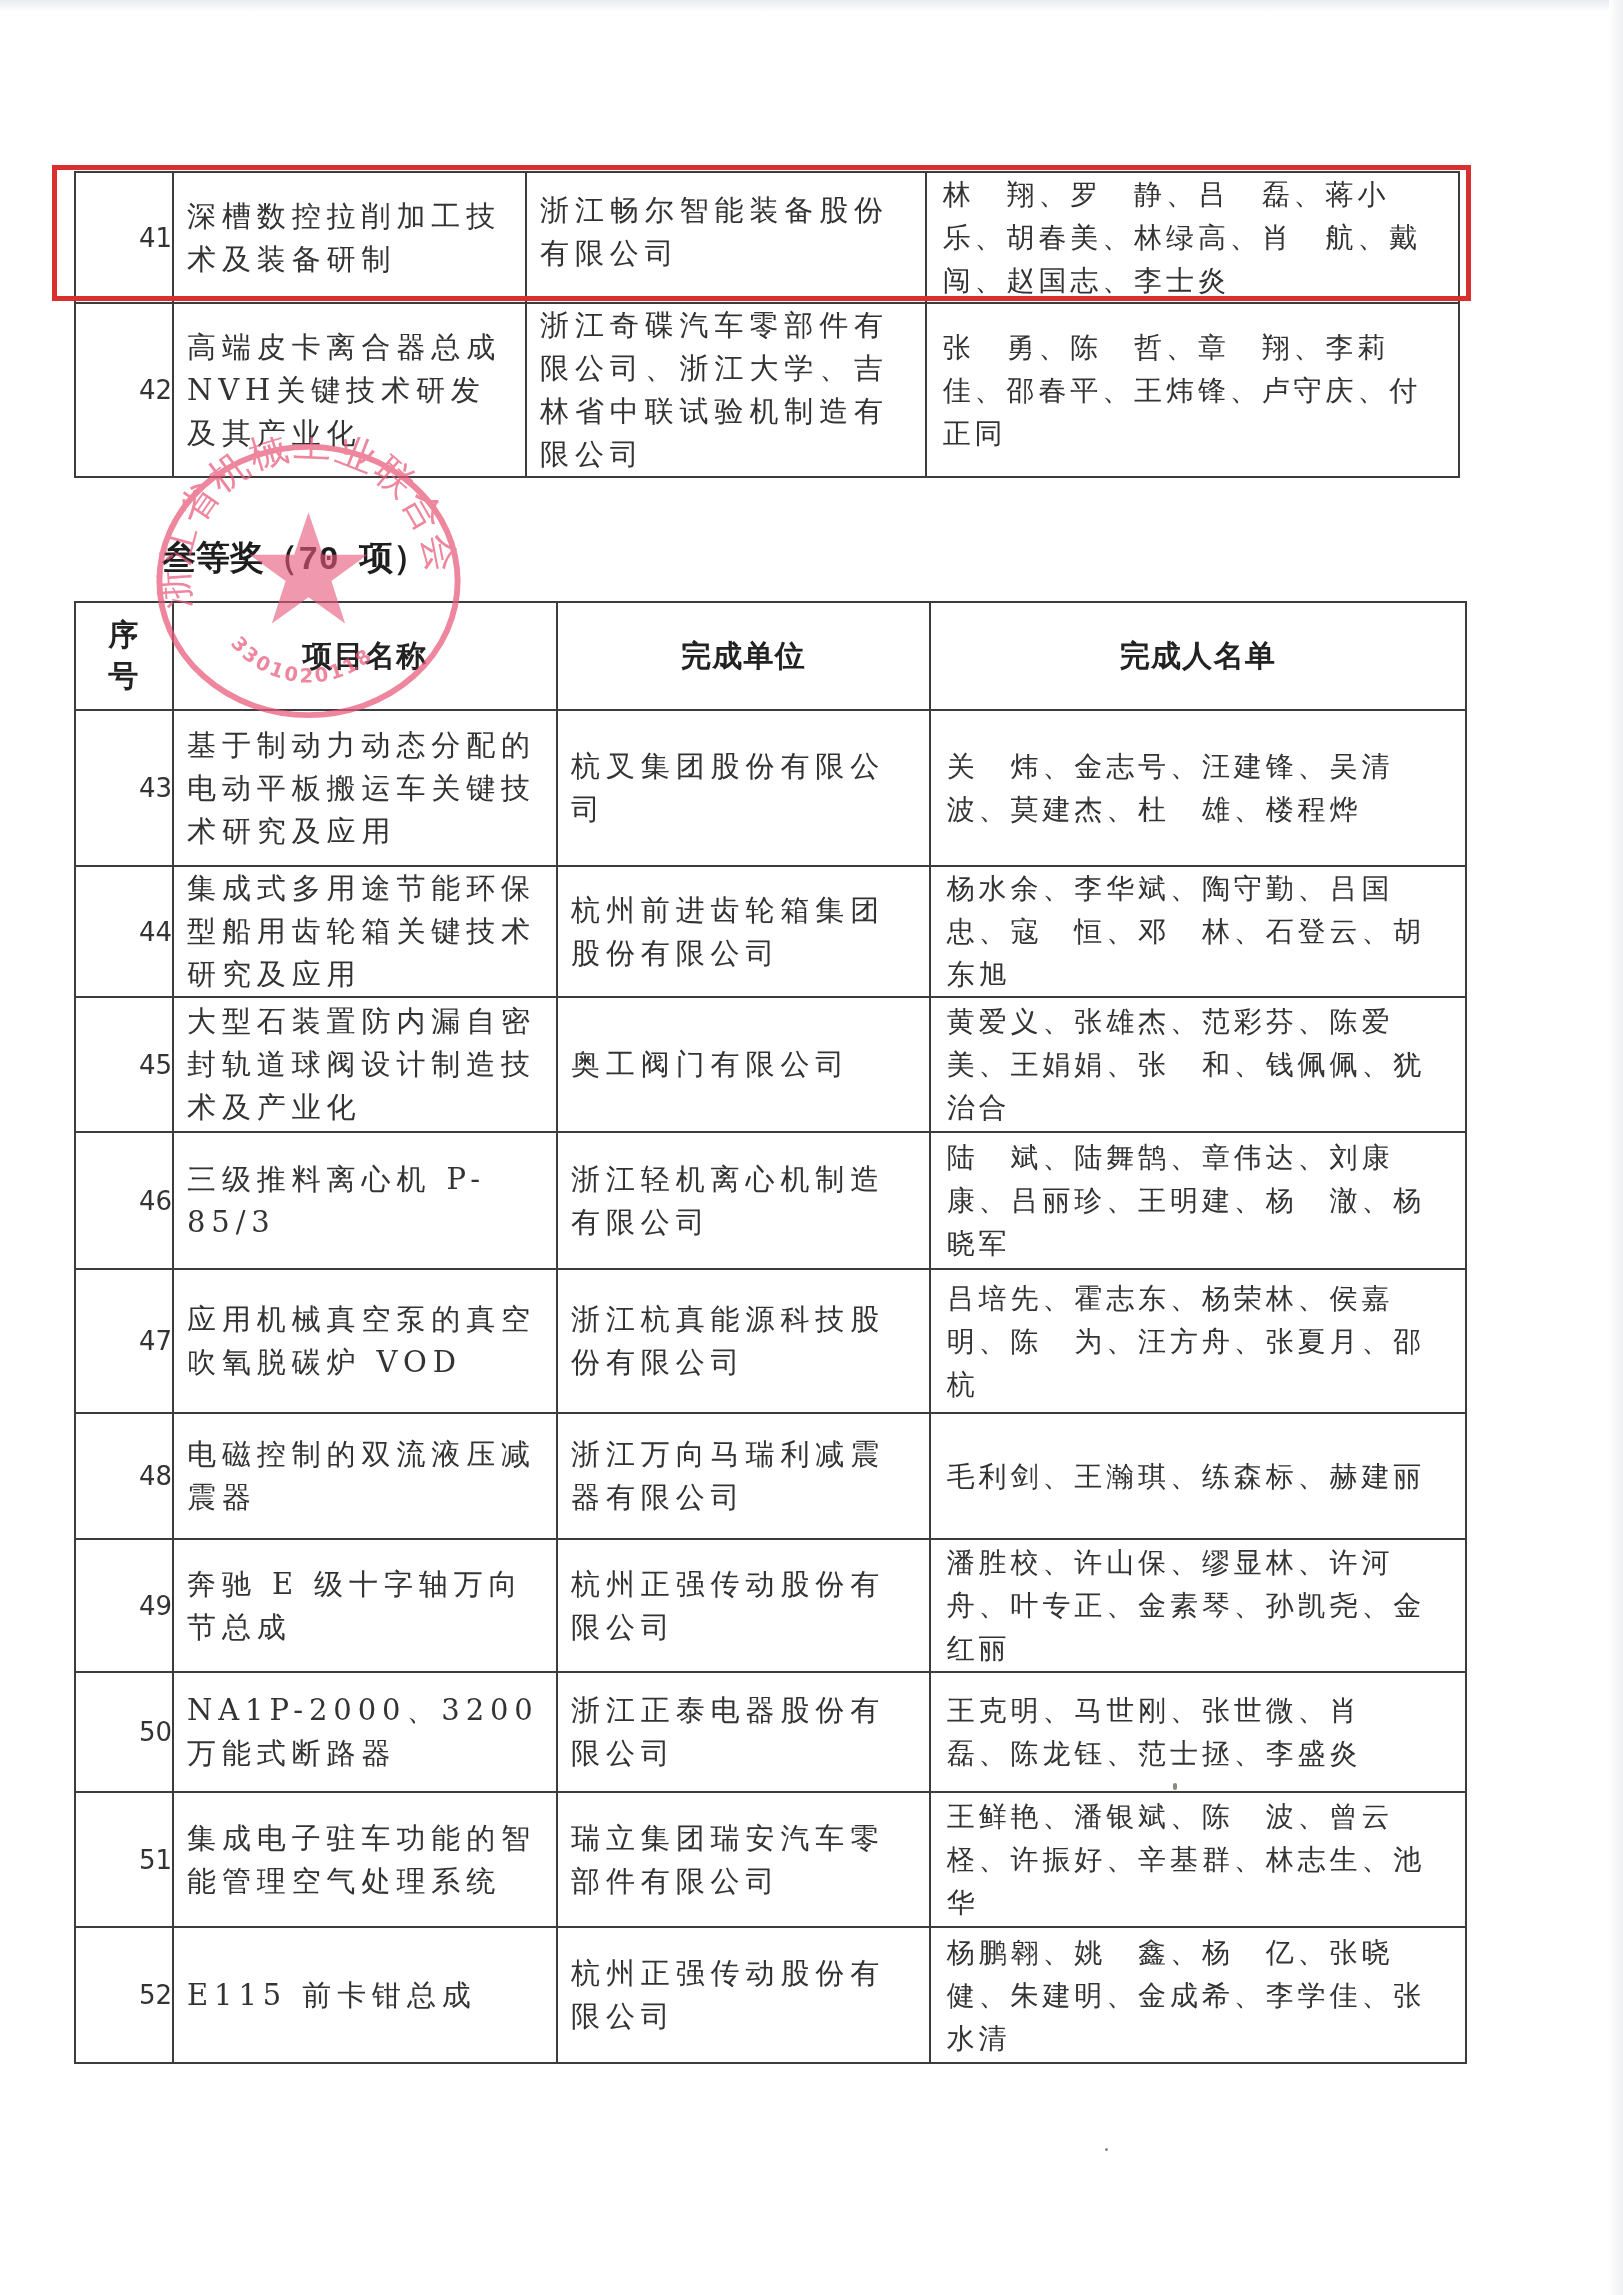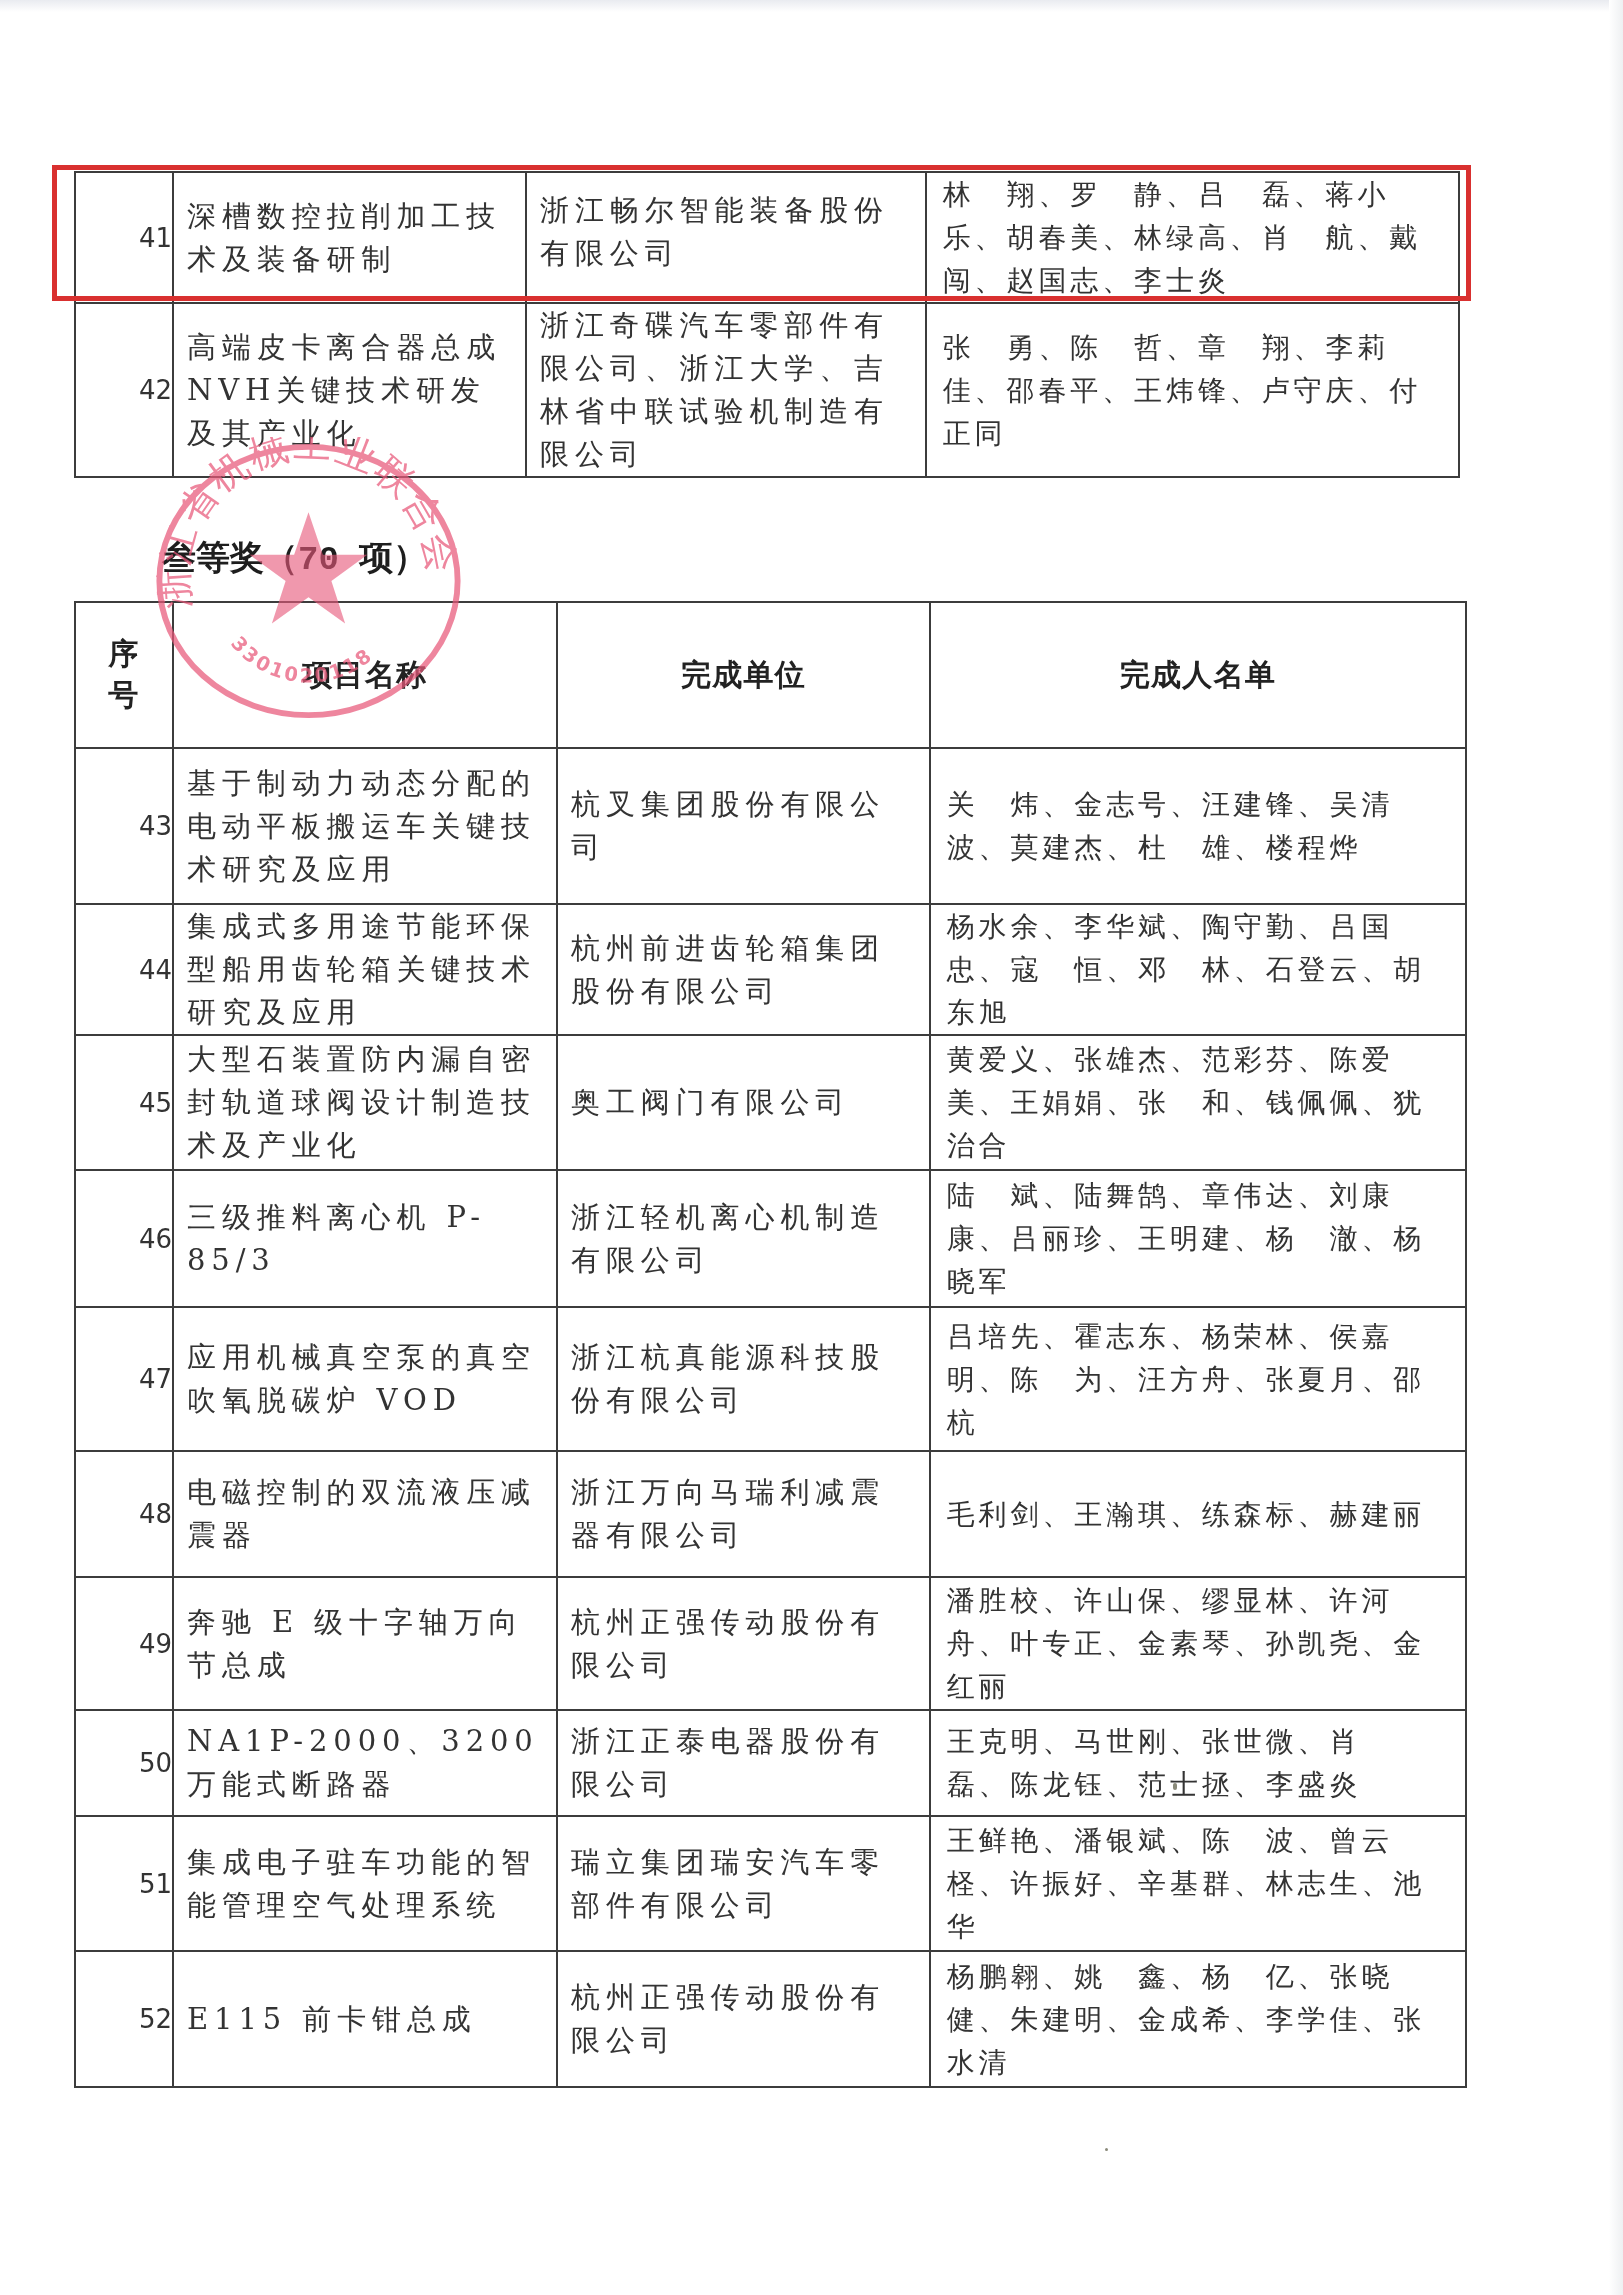--- a/index.html
+++ b/index.html
@@ -64,21 +64,21 @@
 <div class="section-heading">叁等奖（70 项）</div>
 
 <table id="main-table">
   <colgroup>
     <col style="width:98px">
       <col style="width:384px">
       <col style="width:373px">
       <col style="width:536px">
   </colgroup>
   <tbody>
-      <tr style="height:146px">
+      <tr style="height:108px">
     <th class="head">序号</th>
     <th class="head">项目名称</th>
     <th class="head">完成单位</th>
     <th class="head">完成人名单</th>
   </tr>
   <tr style="height:156px">
     <td class="cell-num">43</td>
     <td class="cell-text">基于制动力动态分配的电动平板搬运车关键技术研究及应用</td>
     <td class="cell-text">杭叉集团股份有限公司</td>
     <td class="cell-names">关　炜、金志号、汪建锋、吴清波、莫建杰、杜　雄、楼程烨</td>
@@ -112,21 +112,21 @@
     <td class="cell-text">电磁控制的双流液压减震器</td>
     <td class="cell-text">浙江万向马瑞利减震器有限公司</td>
     <td class="cell-names">毛利剑、王瀚琪、练森标、赫建丽</td>
   </tr>
   <tr style="height:133px">
     <td class="cell-num">49</td>
     <td class="cell-text">奔驰 E 级十字轴万向节总成</td>
     <td class="cell-text">杭州正强传动股份有限公司</td>
     <td class="cell-names">潘胜校、许山保、缪显林、许河舟、叶专正、金素琴、孙凯尧、金红丽</td>
   </tr>
-  <tr style="height:106px">
+  <tr style="height:120px">
     <td class="cell-num">50</td>
     <td class="cell-text">NA1P-2000、3200 万能式断路器</td>
     <td class="cell-text">浙江正泰电器股份有限公司</td>
     <td class="cell-names">王克明、马世刚、张世微、肖　磊、陈龙钰、范士拯、李盛炎</td>
   </tr>
   <tr style="height:135px">
     <td class="cell-num">51</td>
     <td class="cell-text">集成电子驻车功能的智能管理空气处理系统</td>
     <td class="cell-text">瑞立集团瑞安汽车零部件有限公司</td>
     <td class="cell-names">王鲜艳、潘银斌、陈　波、曾云柽、许振好、辛基群、林志生、池　华</td>

